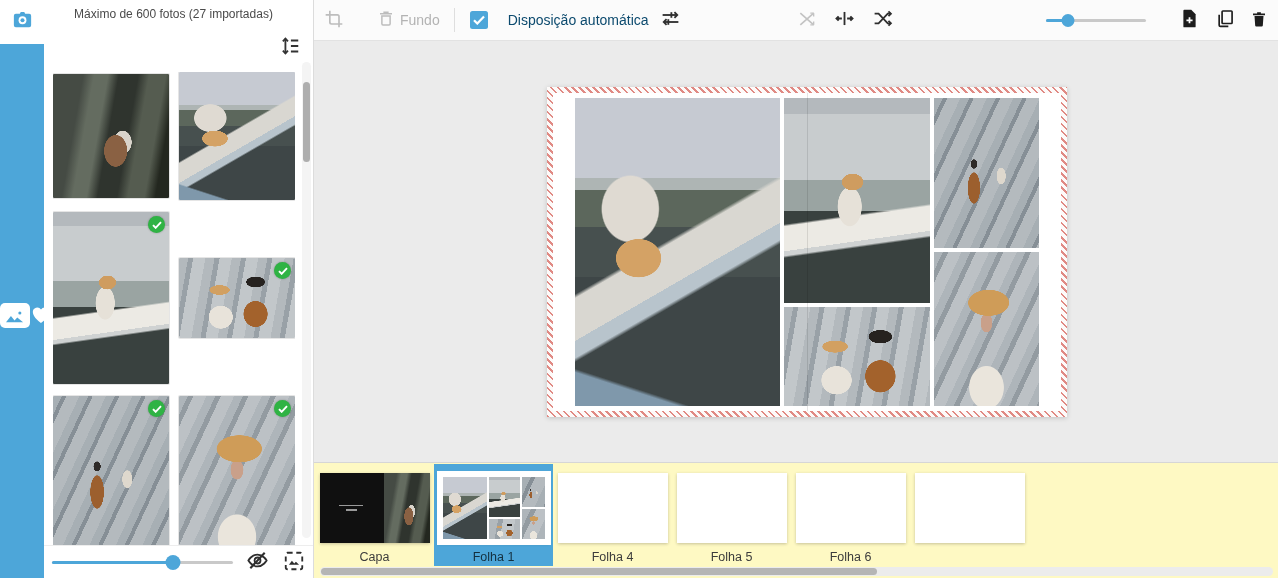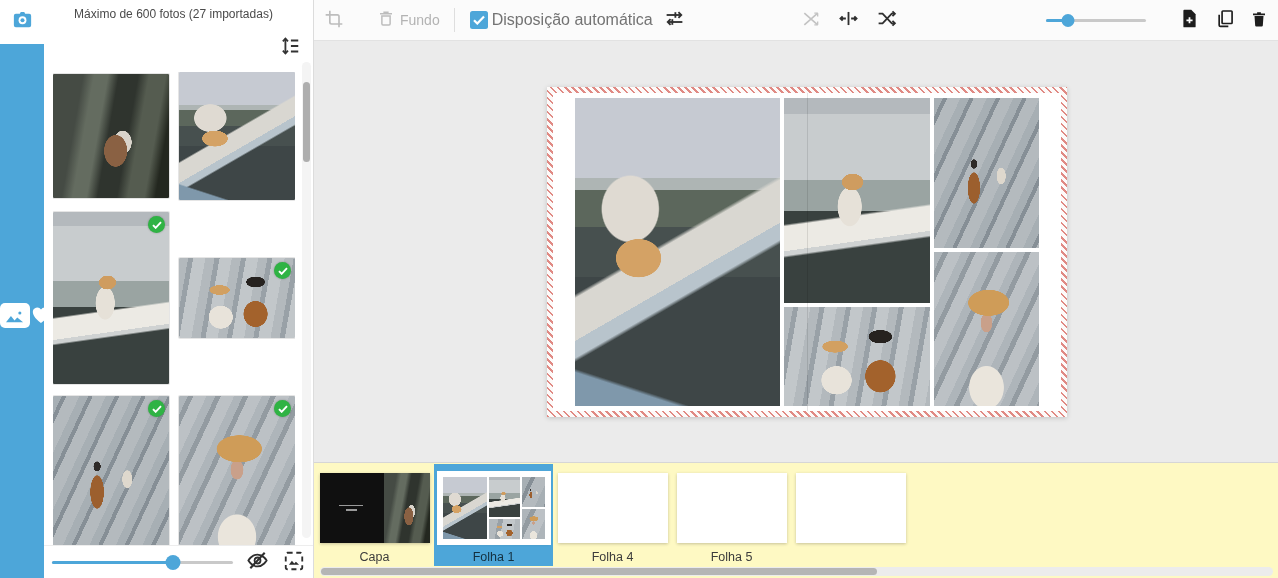--- a/index.html
+++ b/index.html
@@ -48,21 +48,21 @@
   .icon-btn{background:none;border:none;cursor:pointer;display:flex;align-items:center;justify-content:center;padding:0}
 
   
   .stage{flex:1;position:relative;display:flex;flex-direction:column;min-width:0}
   .toolbar{height:41px;flex:0 0 41px;background:#fbfbfb;border-bottom:1px solid #e2e2e2;
     display:flex;align-items:center;padding:0 10px}
   .tb-group{display:flex;align-items:center}
   .fundo-label{font-size:14px;color:#b3b3b3;margin-left:5px}
   .tb-divider{width:1px;height:24px;background:#dedede;margin:0 15px 0 14px}
   .checkbox{width:18px;height:18px;border-radius:2.5px;background:var(--accent);display:flex;align-items:center;justify-content:center;cursor:pointer}
-  .auto-label{font-size:16px;color:#737373;margin:0 11px 0 4px}
+  .auto-label{font-size:14px;color:#0c4a6e;margin:0 11px 0 20px}
   .mid-icons{margin-left:116px;display:flex;align-items:center;gap:17px}
   .tb-right{margin-left:auto;display:flex;align-items:center}
   .zoom-slider{width:100px;margin-right:18px}
   .zoom-slider .knob{width:13px;height:13px;top:1px}
   .tb-right .icon-btn{margin-left:15px}
 
   .canvas{flex:1;position:relative;background:var(--canvas-bg)}
   .spread{position:absolute;left:233px;top:46px;width:520px;height:330px;
     background:repeating-linear-gradient(45deg,var(--stripe) 0 1.8px,#fdfaf9 1.8px 5px);
     box-shadow:0 1px 5px rgba(0,0,0,.18)}
@@ -433,20 +433,27 @@
   </div>
 
   <div class="page-tile" data-kind="blank" data-selected="false">
     <div class="page-thumb">
       
       
     </div>
     <div class="page-label">Folha 5</div>
   </div>
 
+  <div class="page-tile" data-kind="blank" data-selected="false">
+    <div class="page-thumb">
+      
+      
+    </div>
+    <div class="page-label">Folha 6</div>
+  </div>
 
 
   <div class="page-tile" data-kind="blank" data-selected="false">
     <div class="page-thumb">
       
       
     </div>
     <div class="page-label"></div>
   </div>
 </div>

